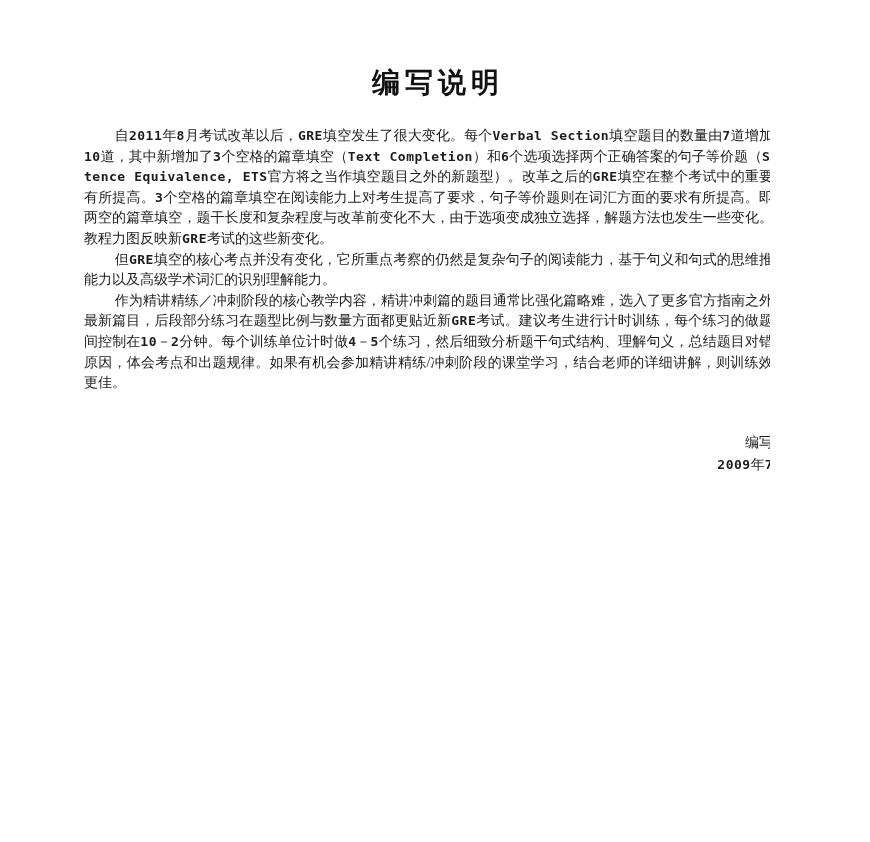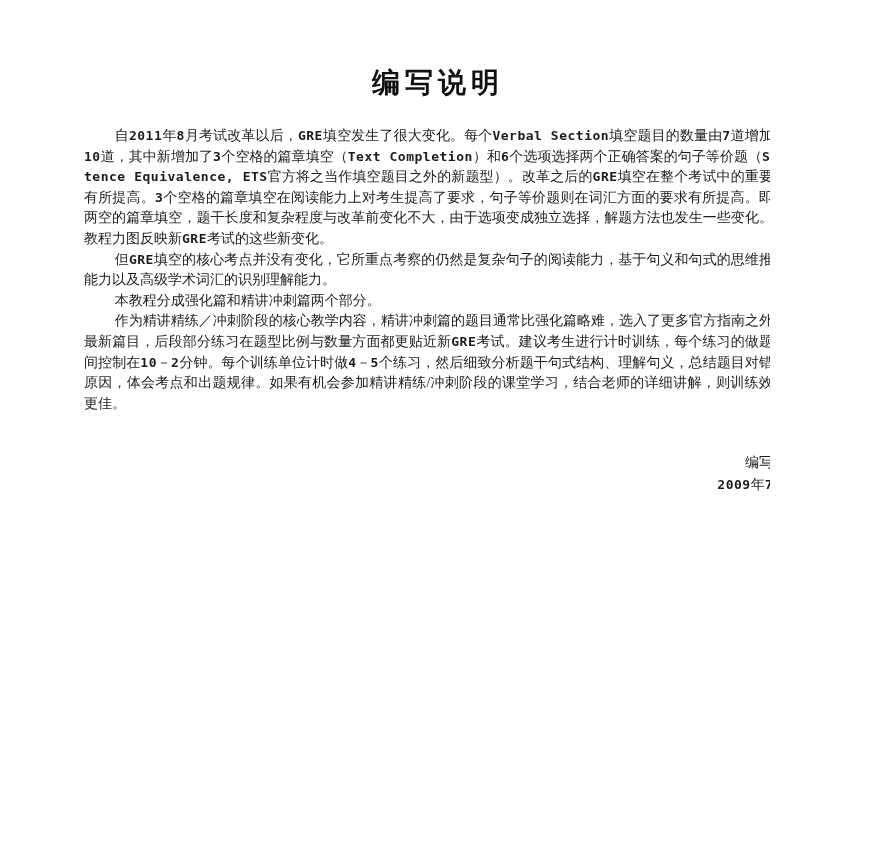--- a/index.html
+++ b/index.html
@@ -60,21 +60,20 @@
 
 <div class="page">
   <div class="content">
 
     <h1 class="doc-title">编写说明</h1>
 
     <p class="para">自<span class="latin">2011</span>年<span class="latin">8</span>月考试改革以后，<span class="latin">GRE</span>填空发生了很大变化。每个<span class="latin">Verbal Section</span>填空题目的数量由<span class="latin">7</span>道增加到<span class="latin">10</span>道，其中新增加了<span class="latin">3</span>个空格的篇章填空（<span class="latin">Text Completion</span>）和<span class="latin">6</span>个选项选择两个正确答案的句子等价题（<span class="latin">Sentence Equivalence, ETS</span>官方将之当作填空题目之外的新题型）。改革之后的<span class="latin">GRE</span>填空在整个考试中的重要性有所提高。<span class="latin">3</span>个空格的篇章填空在阅读能力上对考生提高了要求，句子等价题则在词汇方面的要求有所提高。即使两空的篇章填空，题干长度和复杂程度与改革前变化不大，由于选项变成独立选择，解题方法也发生一些变化。本教程力图反映新<span class="latin">GRE</span>考试的这些新变化。</p>
 
     <p class="para">但<span class="latin">GRE</span>填空的核心考点并没有变化，它所重点考察的仍然是复杂句子的阅读能力，基于句义和句式的思维推理能力以及高级学术词汇的识别理解能力。</p>
 
-    <p class="para">本教程分成强化篇和精讲冲刺篇两个部分。</p>
 
 
     <p class="para">作为精讲精练／冲刺阶段的核心教学内容，精讲冲刺篇的题目通常比强化篇略难，选入了更多官方指南之外的最新篇目，后段部分练习在题型比例与数量方面都更贴近新<span class="latin">GRE</span>考试。建议考生进行计时训练，每个练习的做题时间控制在<span class="latin">10</span>－<span class="latin">2</span>分钟。每个训练单位计时做<span class="latin">4</span>－<span class="latin">5</span>个练习，然后细致分析题干句式结构、理解句义，总结题目对错的原因，体会考点和出题规律。如果有机会参加精讲精练/冲刺阶段的课堂学习，结合老师的详细讲解，则训练效果更佳。</p>
 
 
     <div class="signature">
       <div>编写组</div>
       <div><span class="latin">2009</span>年<span class="latin">7</span>月</div>
     </div>
 

